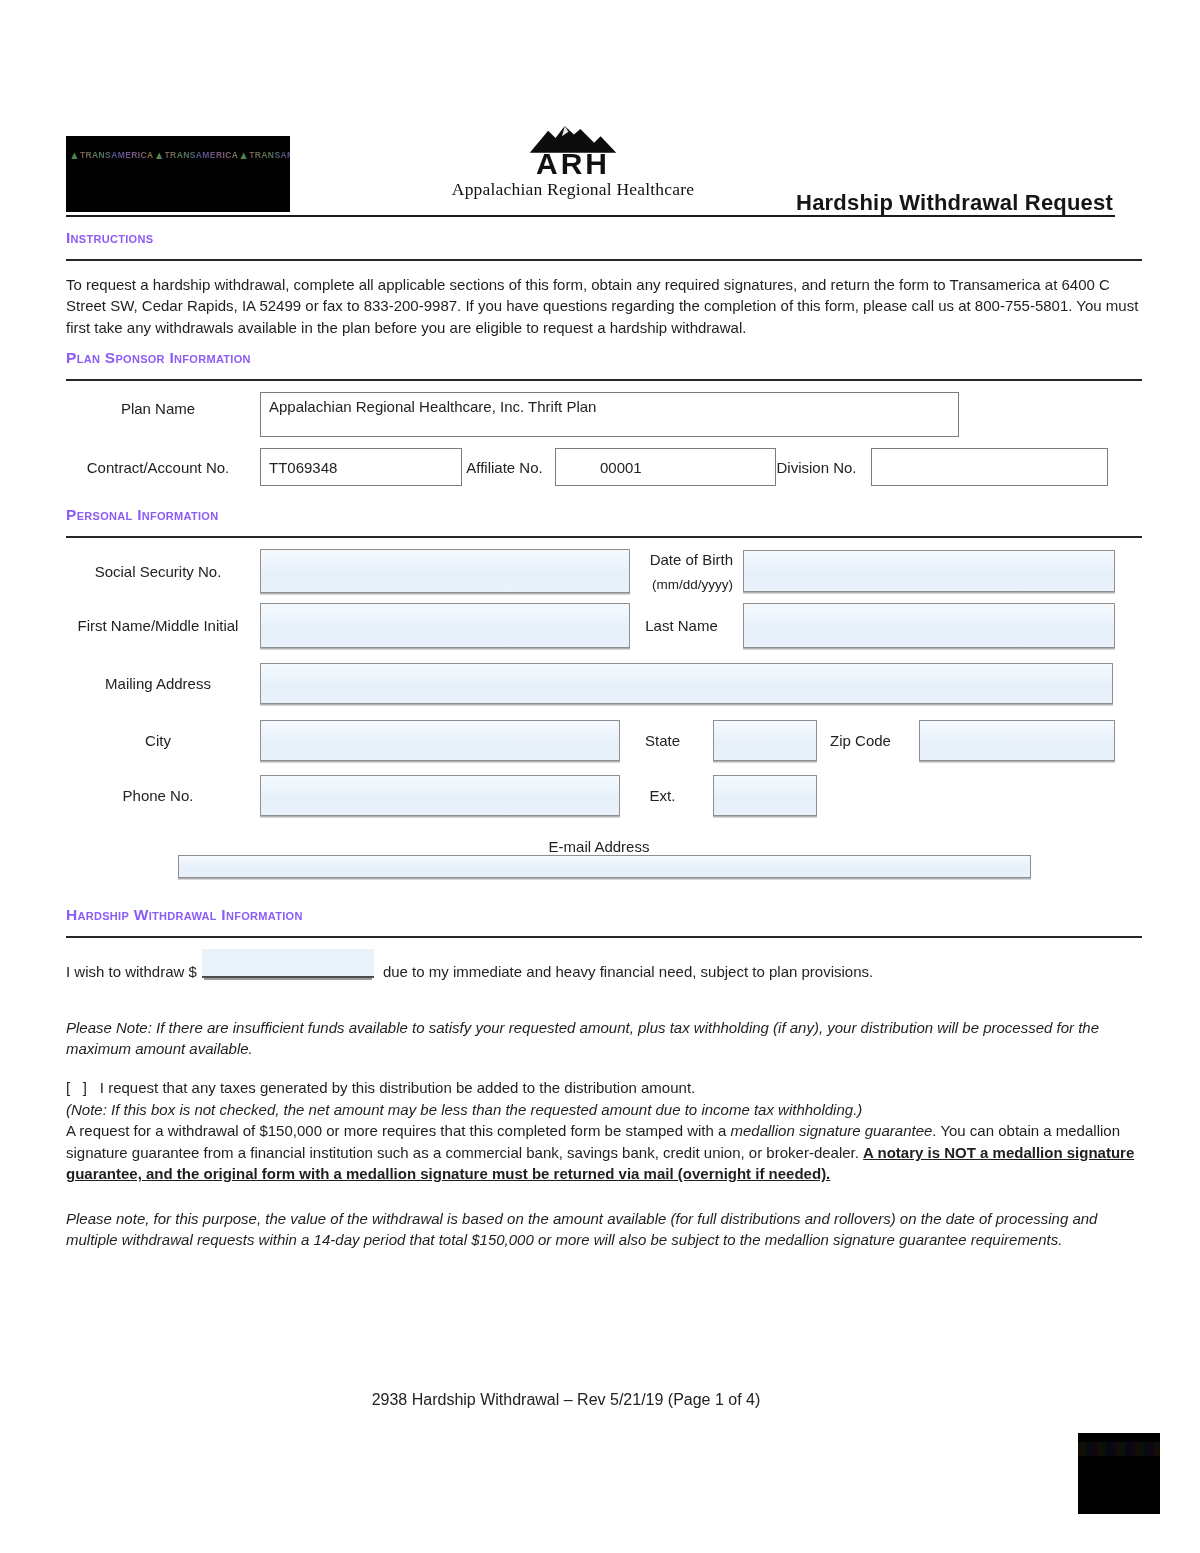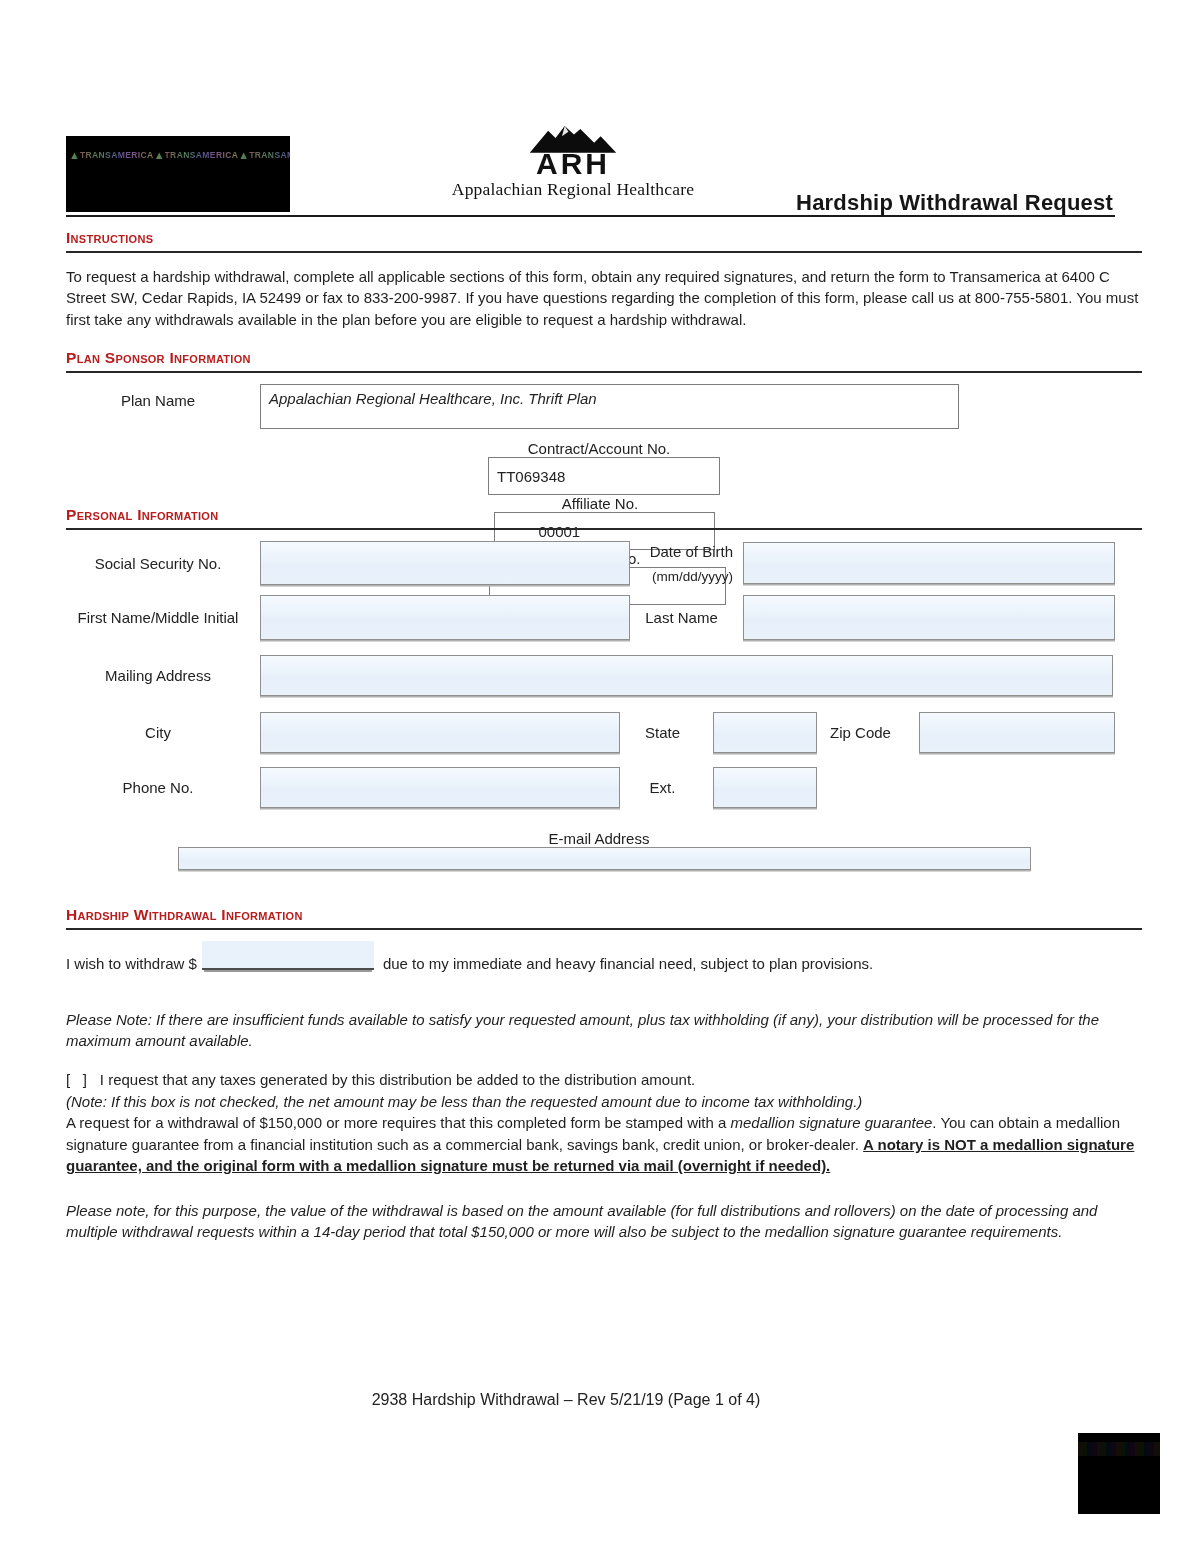--- a/index.html
+++ b/index.html
@@ -58,22 +58,22 @@
   .doc-title {
     position: absolute; top: 190px; left: 600px; width: 513px;
     text-align: right; font-size: 22px; font-weight: bold; color: #161616;
     letter-spacing: .2px;
   }
 
   
   .sec { position: absolute; left: 66px; width: 1076px; }
   .sec h2 {
     font-size: 15.5px; font-weight: bold; font-variant: small-caps;
-    letter-spacing: .3px; color: #b91c1c;
-    border-bottom: 2.5px solid #272727; padding-bottom: 4px;
+    letter-spacing: .3px; color: #8b5cf6;
+    border-bottom: 2.5px solid #272727; padding-bottom: 12px;
   }
   .sec p { font-size: 15px; line-height: 1.43; color: #1f1f1f; }
 
   .sec-instructions { top: 229px; }
   .sec-instructions p { margin-top: 13px; }
 
   .sec-plan { top: 349px; }
   .sec-personal { top: 506px; }
   .sec-hardship { top: 906px; }
 
@@ -186,28 +186,28 @@
   <div class="sec sec-instructions">
     <h2>Instructions</h2>
     <p>To request a hardship withdrawal, complete all applicable sections of this form, obtain any required signatures, and return the form to  Transamerica at 6400 C Street SW, Cedar Rapids, IA 52499 or fax to 833-200-9987.  If you have questions regarding the completion of this form, please call us at 800-755-5801. You must first take any withdrawals available in the plan before you are eligible to request a hardship withdrawal.</p>
   </div>
 
   <div class="sec sec-plan">
     <h2>Plan Sponsor Information</h2>
 
     <div class="row row-topalign" style="margin-top:11px;">
       <div class="lbl lbl-main">Plan Name</div>
-      <div class="fld-multiline" style="width:699px;height:45px;font-style:italic;">
+      <div class="fld-multiline" style="width:699px;height:45px;">
         <span>Appalachian Regional Healthcare, Inc. Thrift Plan</span>
       </div>
     </div>
 
-    <div class="row" style="margin-top:11px;flex-direction:column;">
+    <div class="row" style="margin-top:11px;">
       <div class="lbl lbl-main">Contract/Account No.</div>
-      <input class="inp-white" style="width: 232px; height: 38px;" value="TT069348">
+      <input class="inp-white" style="width: 202px; height: 38px;" value="TT069348">
       <div class="lbl lbl-small">Affiliate No.</div>
       <input class="inp-white" style="width: 221px; height: 38px; padding-left: 44px;" value="00001">
       <div class="lbl" style="width:88px;padding-right:7px;">Division No.</div>
       <input class="inp-white" style="width: 237px; height: 38px; margin-left: 7px;" value="">
     </div>
   </div>
 
   <div class="sec sec-personal">
     <h2>Personal Information</h2>
 

